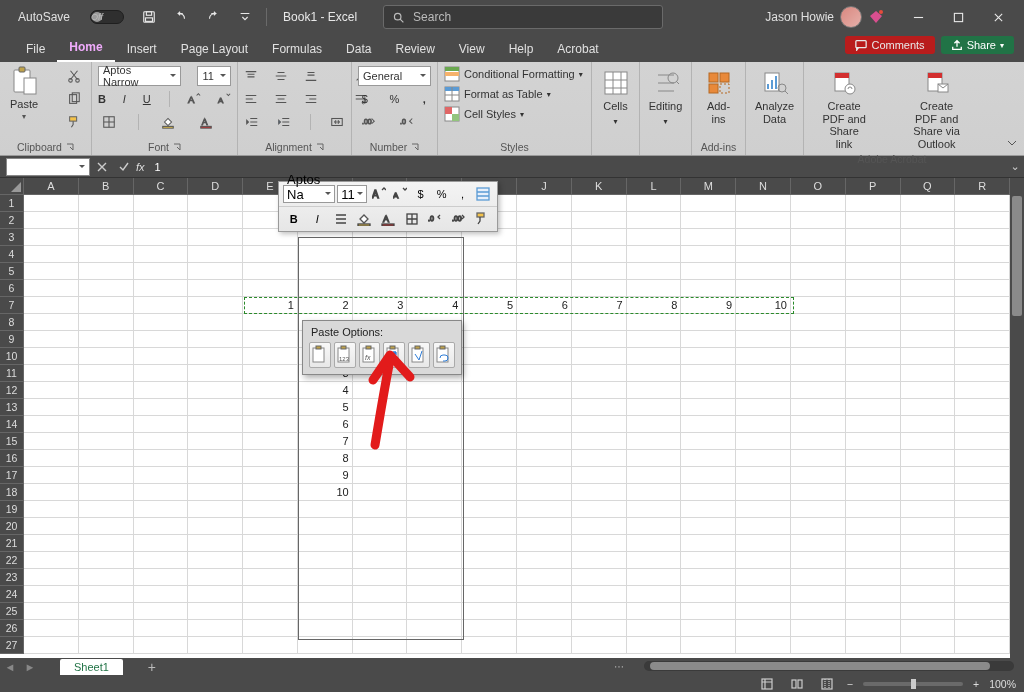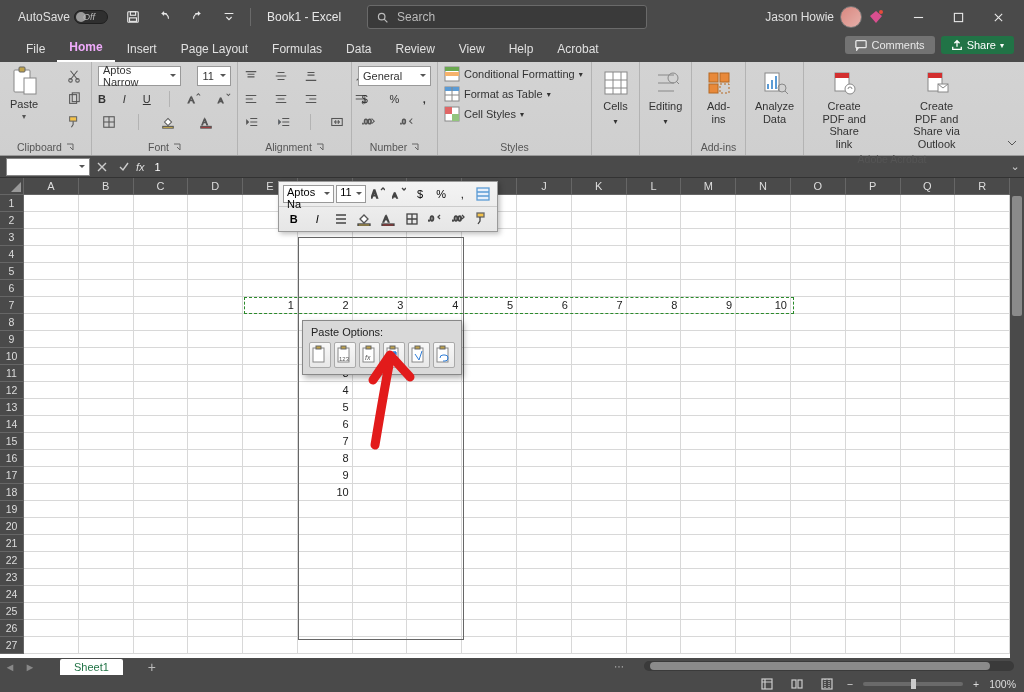--- a/index.html
+++ b/index.html
@@ -1,43 +1,43 @@
 <!DOCTYPE html>
 <html><head>
 <meta charset="utf-8">
 <style>
 * { margin: 0; padding: 0; box-sizing: border-box; font-family: "Segoe UI", sans-serif; }
 body { width: 1024px; height: 692px; overflow: hidden; background: #fff; position: relative; }
 
 
 .titlebar { height: 34px; background: #4a4a4a; display: flex; align-items: center; color: #e0e0e0; font-size: 12px; padding: 0 6px; gap: 6px; }
-.titlebar .as-toggle { display: flex; align-items: flex-start; gap: 4px; padding: 0 6px; }
+.titlebar .as-toggle { display: flex; align-items: flex-start; gap: 20px; padding: 0 6px; }
 .titlebar .as-toggle .track { width: 34px; height: 14px; border-radius: 7px; background: #2f2f2f; border: 1px solid #1f1f1f; position: relative; }
 .titlebar .as-toggle .knob { width: 10px; height: 10px; border-radius: 50%; background: #9a9a9a; position: absolute; top: 1px; left: 1px; }
-.titlebar .as-toggle .off { font-size: 9px; position: absolute; right: 12px; top: 1px; color: #bbb; font-style: italic; }
+.titlebar .as-toggle .off { font-size: 9px; position: absolute; right: 20px; top: 1px; color: #bbb; font-style: italic; }
 .titlebar .qat-btn { width: 26px; height: 26px; display: flex; align-items: center; justify-content: center; border-radius: 3px; }
 .titlebar .qat-btn svg { width: 14px; height: 14px; stroke: #e8e8e8; fill: none; stroke-width: 1.3; }
 .titlebar .divider { width: 1px; height: 18px; background: #6a6a6a; margin: 0 2px; }
 .titlebar .doc-title { margin-left: 8px; font-size: 12px; color: #e8e8e8; }
 .titlebar .search { margin-left: 20px; flex: 0 0 280px; height: 24px; background: #3a3a3a; border: 1px solid #6a6a6a; border-radius: 3px; display: flex; align-items: center; padding: 0 8px; gap: 8px; color: #bbb; }
 .titlebar .search svg { width: 13px; height: 13px; stroke: #bbb; fill: none; stroke-width: 1.5; }
 .titlebar .spacer { flex: 1; }
 .titlebar .user { display: flex; align-items: center; gap: 6px; font-size: 12px; }
 .titlebar .avatar { width: 22px; height: 22px; border-radius: 50%; background: linear-gradient(135deg,#d98880,#e6b0aa); border: 1px solid #777; }
 .titlebar .diamond { width: 16px; height: 16px; }
 .titlebar .win { display: flex; margin-left: 8px; }
 .titlebar .win div { width: 40px; height: 26px; display:flex;align-items:center;justify-content:center; }
 .titlebar .win svg { width:11px;height:11px;stroke:#e8e8e8;fill:none;stroke-width:1.2; }
 
 
 .tabrow { height: 28px; background: #4a4a4a; display: flex; align-items: flex-end; padding-left: 14px; gap: 0; color: #e0e0e0; font-size: 12px; position: relative; }
 .tabrow .tab { padding: 5px 12px 6px; cursor: pointer; }
 .tabrow .tab.active { border-bottom: 2px solid #fff; font-weight: 600; color: #f0abfc; }
 .tabrow .right { position: absolute; right: 10px; top: 2px; display: flex; gap: 6px; }
-.tabrow .right .btn { background: #737373; color: #e8e8e8; font-size: 11px; padding: 3px 10px; border-radius: 3px; display:flex;align-items:center;gap:4px; }
+.tabrow .right .btn { background: #b91c1c; color: #e8e8e8; font-size: 11px; padding: 3px 10px; border-radius: 3px; display:flex;align-items:center;gap:4px; }
 .tabrow .right .btn.share { background: #217346; color:#fff; }
 .tabrow .right svg { width:12px;height:12px;stroke:#e8e8e8;fill:none;stroke-width:1.5; }
 
 
 .ribbon { height: 94px; background: linear-gradient(#d3d3d3,#cfcfcf); border-bottom: 1px solid #9a9a9a; display: flex; font-size: 11px; color: #333; position: relative; }
 .rg { border-right: 1px solid #b3b3b3; padding: 4px 6px 2px; display: flex; flex-direction: column; position: relative; }
 .rg-label { text-align: center; font-size: 10.5px; color: #555; margin-top: auto; padding-top: 2px; display:flex; justify-content:center; align-items:center; gap:4px;}
 .rg-body { display: flex; gap: 21px; }
 .icn { display:flex; align-items:center; justify-content:center; border-radius:2px; }
 .icn svg { stroke:#555; fill:none; stroke-width:1.2; }
@@ -91,21 +91,21 @@
 
 
 .sel-rect { position:absolute; border:1.5px solid #666; pointer-events:none; }
 
 
 .minitb { position:absolute; background:linear-gradient(#f4f4f4,#e6e6e6); border:1px solid #9a9a9a; box-shadow:2px 2px 5px rgba(0,0,0,.25); font-size:11px; }
 .minitb .mrow { display:flex; align-items:center; padding:2px 4px; gap:2px; border-bottom:1px solid #ccc; }
 .minitb .mrow:last-child{border-bottom:none;}
 .minitb .mbtn { width:22px;height:20px;display:flex;align-items:center;justify-content:center;border-radius:2px; }
 .minitb .mbtn svg{width:14px;height:14px;stroke:#444;fill:none;stroke-width:1.3;}
-.minitb .msel{height:18px;background:#fff;border:1px solid #999;padding:0 14px 0 3px;position:relative;display:flex;align-items:flex-start;font-size:11px;}
+.minitb .msel{height:18px;background:#fff;border:1px solid #999;padding:0 14px 0 3px;position:relative;display:flex;align-items:flex-end;font-size:13px;}
 .minitb .msel::after{content:"";position:absolute;right:3px;top:6px;border:3px solid transparent;border-top-color:#555;}
 
 
 .ctx { position:absolute; background:#d9d9d9; border:1px solid #888; box-shadow:2px 3px 6px rgba(0,0,0,.3); padding:4px 6px 6px; }
 .ctx .ctx-title { font-size:11px; color:#222; margin:1px 2px 4px; font-weight:400; }
 .ctx .ctx-row { display:flex; gap:3px; }
 .ctx .pbtn { width:24px;height:26px;background:linear-gradient(#f8f8f8,#e8e8e8);border:1px solid #aaa;border-radius:2px;display:flex;align-items:center;justify-content:center; }
 .ctx .pbtn svg{width:18px;height:20px;}
 
 

